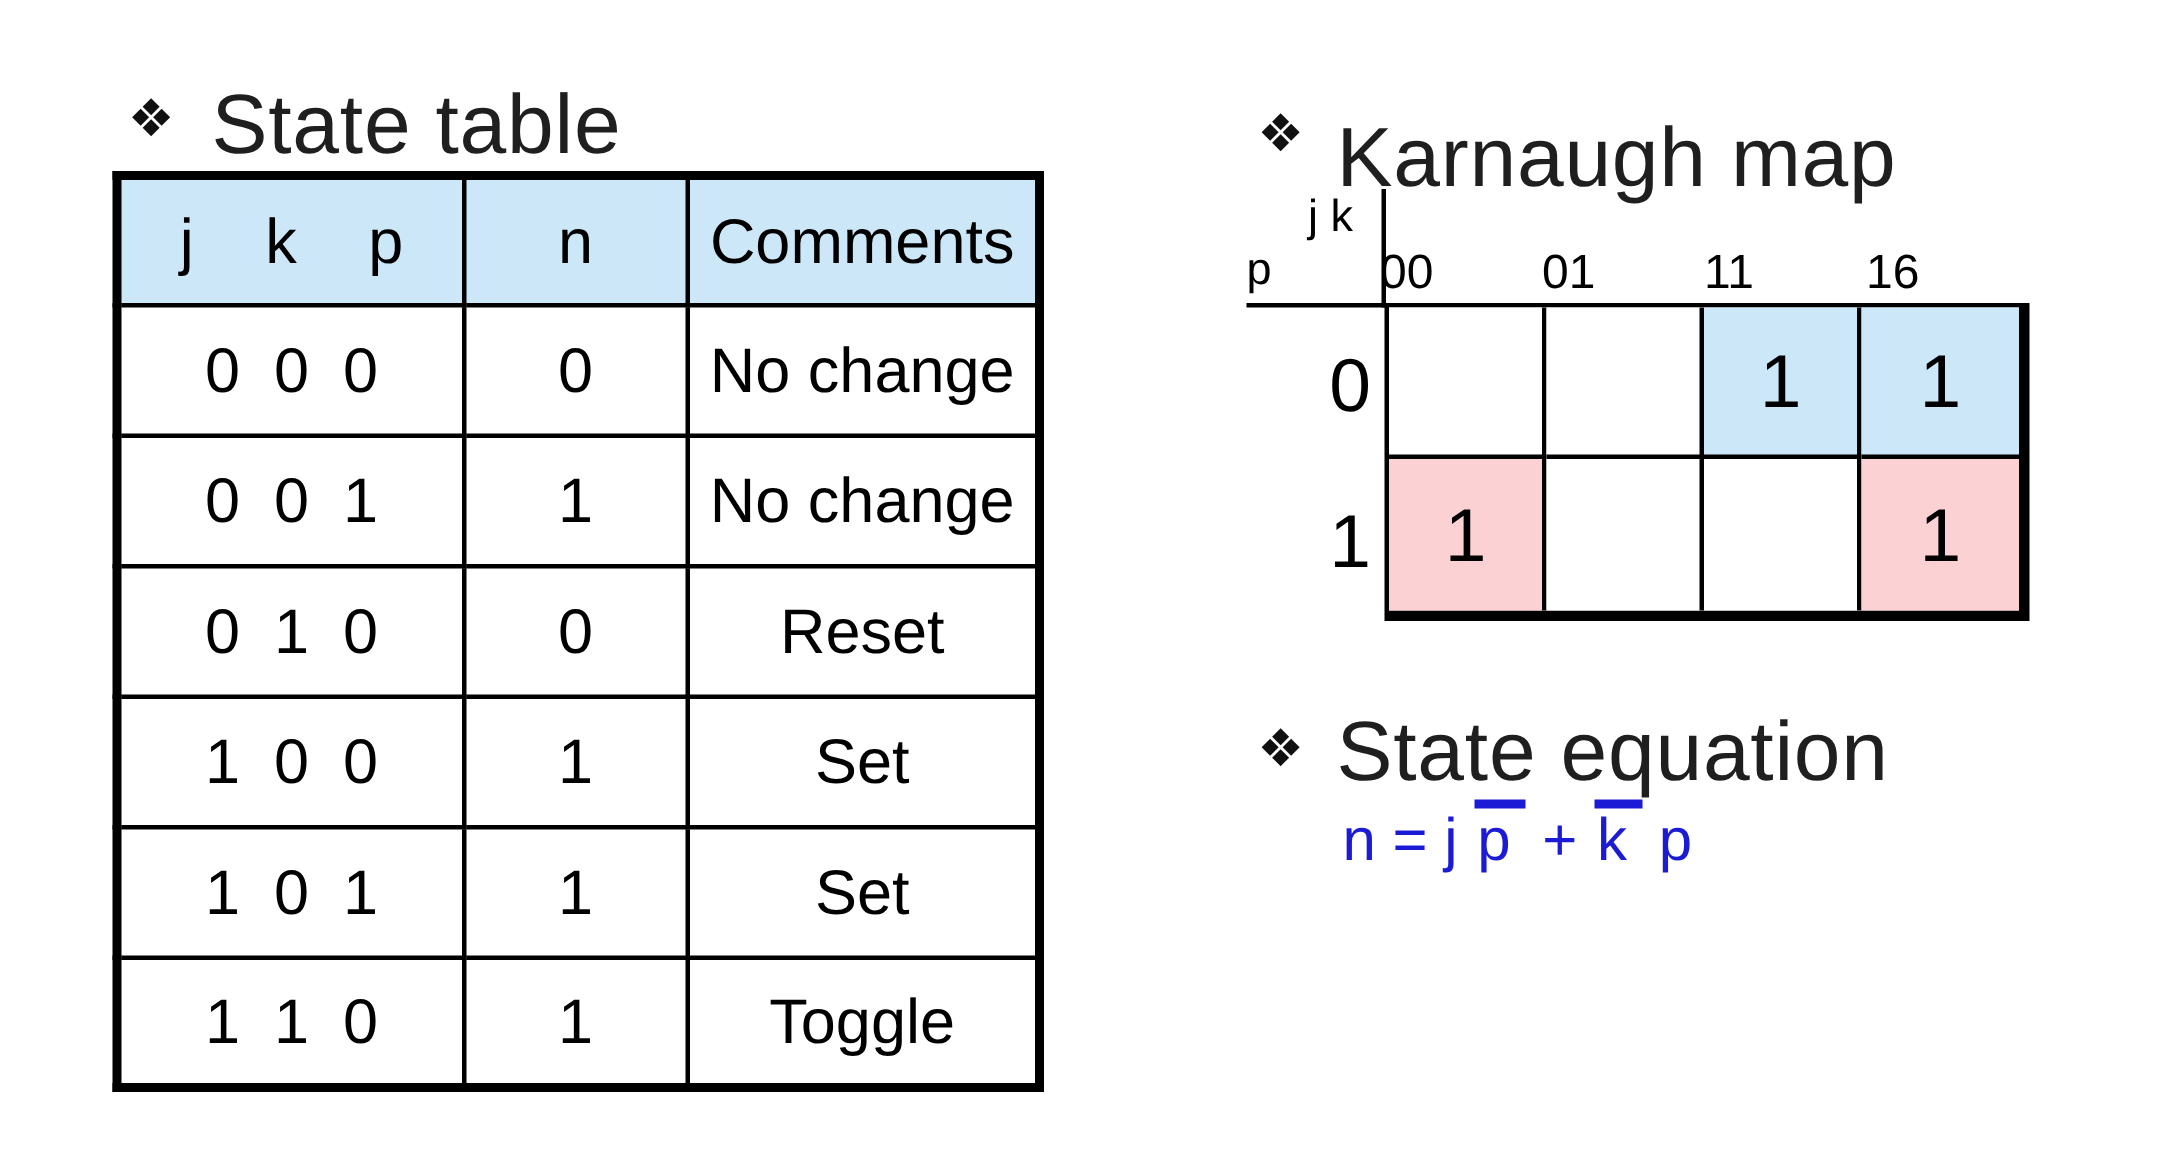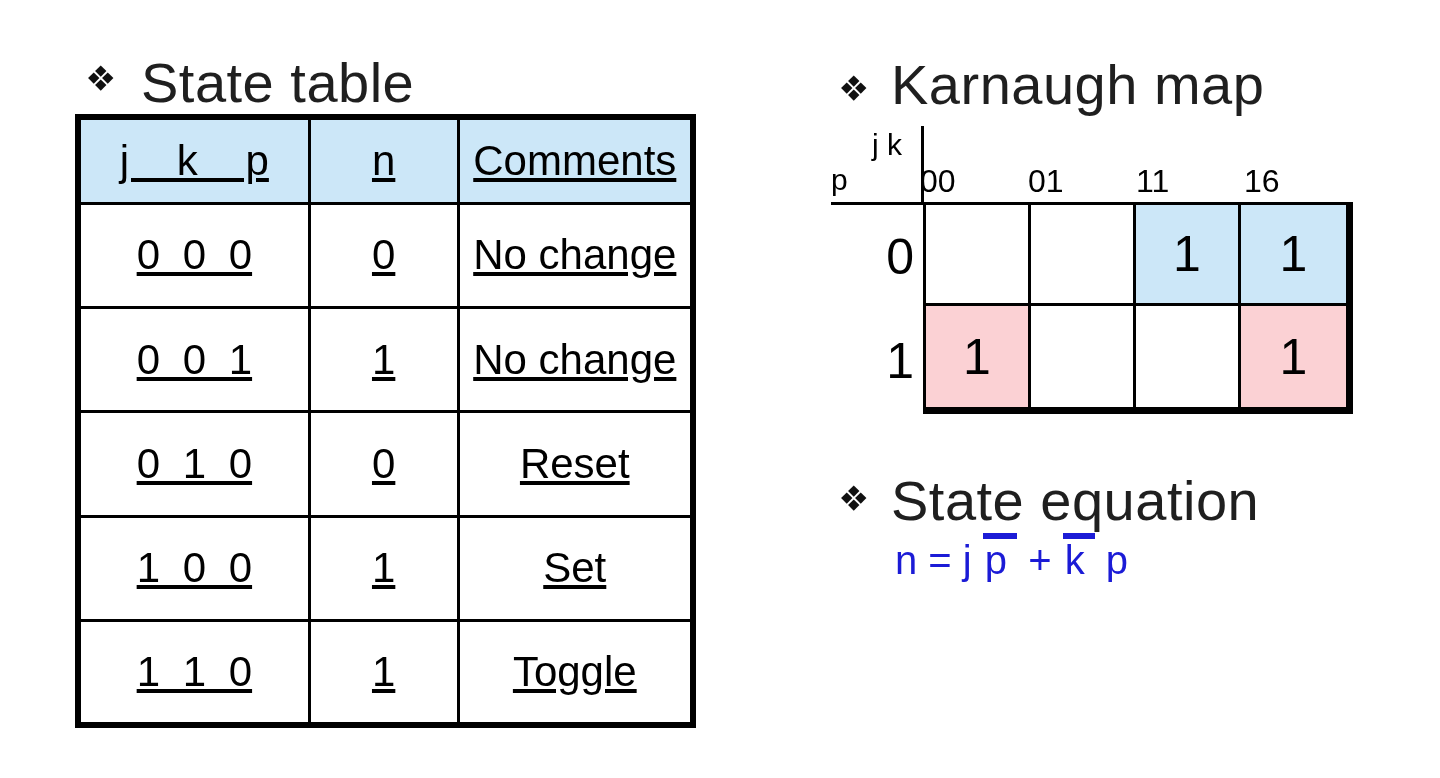--- a/index.html
+++ b/index.html
@@ -35,21 +35,20 @@
   
   table.state-table {
     position: absolute;
     left: 75px; top: 114px;
     width: 621px; height: 614px;
     border-collapse: collapse;
     table-layout: fixed;
     border: 6px solid #000;
     font-size: 42px;
     text-align: center;
-    text-decoration: underline;
   }
   table.state-table th, table.state-table td {
     border: 3px solid #000;
     padding: 0;
     font-weight: normal;
     vertical-align: middle;
   }
   table.state-table thead tr { height: 86px; }
   table.state-table thead th { background: var(--fill-blue, #cce7f8); }
   table.state-table tbody tr { height: 65px; }
@@ -150,34 +149,39 @@
         <td class="c-jkp">0 1 0</td>
         <td class="c-n">0</td>
         <td class="c-comment">Reset</td>
       </tr>
       <tr>
         <td class="c-jkp">1 0 0</td>
         <td class="c-n">1</td>
         <td class="c-comment">Set</td>
       </tr>
       <tr>
+        <td class="c-jkp">1 0 1</td>
+        <td class="c-n">1</td>
+        <td class="c-comment">Set</td>
+      </tr>
+      <tr>
         <td class="c-jkp">1 1 0</td>
         <td class="c-n">1</td>
         <td class="c-comment">Toggle</td>
       </tr>
     </tbody>
 </table>
 
 <span class="bullet" style="left:843px;top:77px">
   <span class="dm t"></span>
     <span class="dm l"></span>
     <span class="dm r"></span>
     <span class="dm b"></span>
 </span>
-<div class="heading" style="left:891px;top:54px">Karnaugh map</div>
+<div class="heading" style="left:891px;top:74px">Karnaugh map</div>
 
 <div class="kmap-colvar">j k</div>
 <div class="kmap-rowvar">p</div>
 <div class="kmap-vline"></div>
 <div class="kmap-hline"></div>
 <div id="kmap-collabels">
     <div class="kmap-collabel" style="left: 920px;">00</div>
     <div class="kmap-collabel" style="left: 1028px;">01</div>
     <div class="kmap-collabel" style="left: 1136px;">11</div>
     <div class="kmap-collabel" style="left: 1244px;">16</div>

